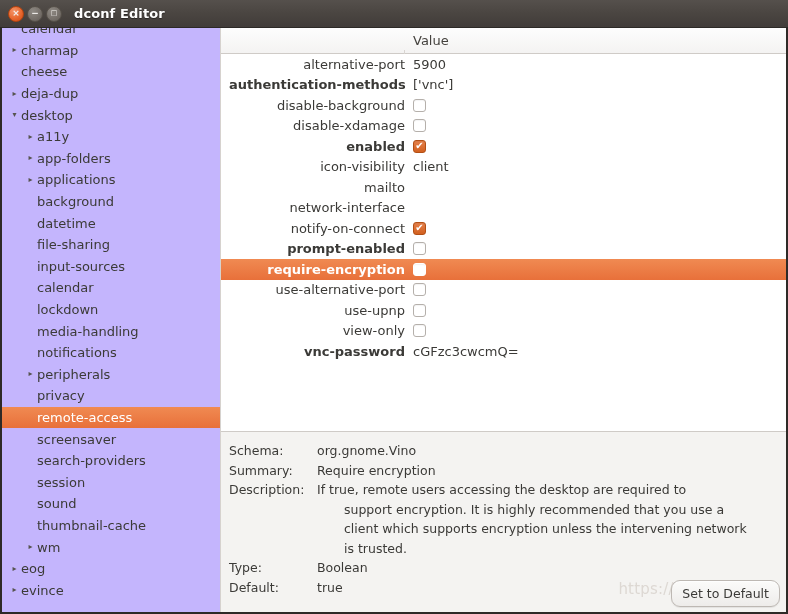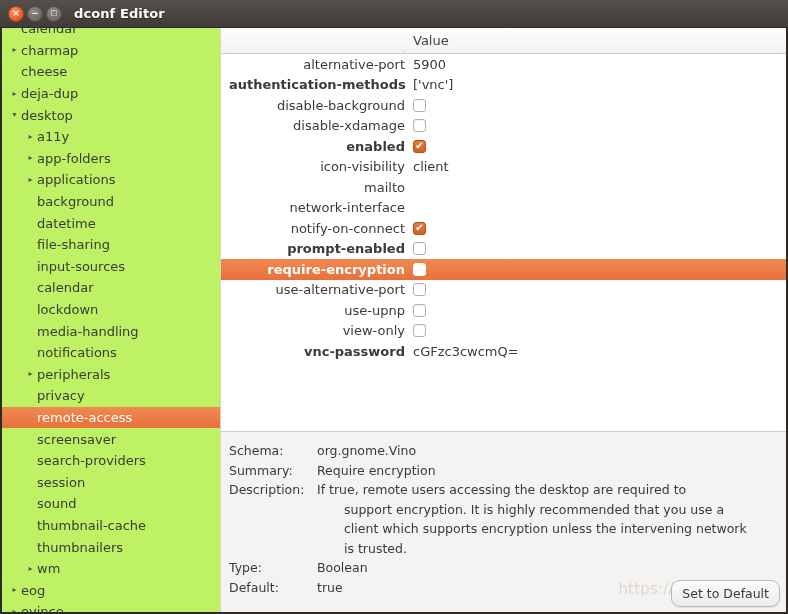--- a/index.html
+++ b/index.html
@@ -89,21 +89,21 @@
     border-right: 2px solid #2e2a27;
     border-bottom: 2px solid #2e2a27;
     box-sizing: border-box;
     background: #fff;
   }
 
   
   .sidebar {
     width: 218px;
     flex: 0 0 218px;
-    background: #bef264;
+    background: #c4b5fd;
     border-right: 1px solid #d6d2ce;
     overflow: hidden;
     position: relative;
     padding-top: 0;
   }
   .tree {
     position: relative;
     top: -10px;
   }
   .trow {
@@ -403,24 +403,20 @@
           </div>
           <div class="trow d1">
             <span class="tarrow"></span>
             <span class="tlabel">sound</span>
           </div>
           <div class="trow d1">
             <span class="tarrow"></span>
             <span class="tlabel">thumbnail-cache</span>
           </div>
           <div class="trow d1">
-            <span class="tarrow"></span>
-            <span class="tlabel">thumbnailers</span>
-          </div>
-          <div class="trow d1">
             <span class="tarrow">▸</span>
             <span class="tlabel">wm</span>
           </div>
           <div class="trow d0">
             <span class="tarrow">▸</span>
             <span class="tlabel">eog</span>
           </div>
           <div class="trow d0">
             <span class="tarrow">▸</span>
             <span class="tlabel">evince</span>

